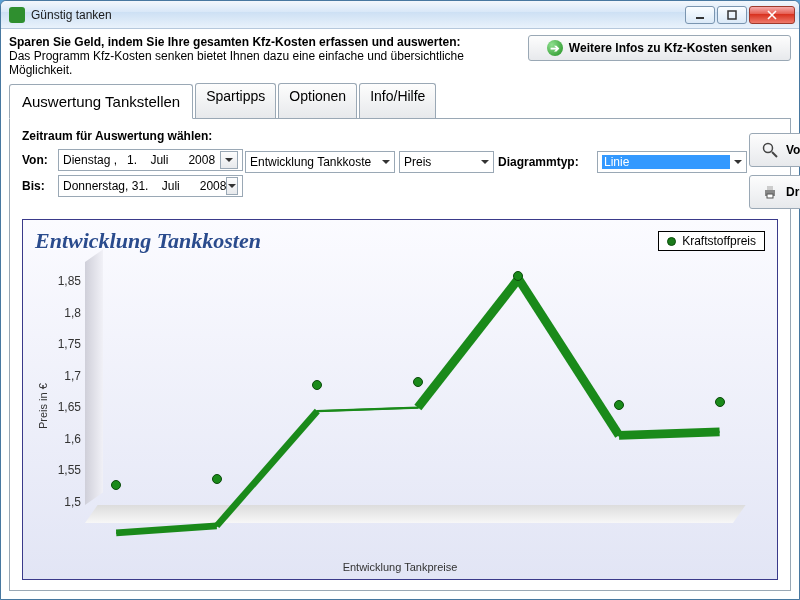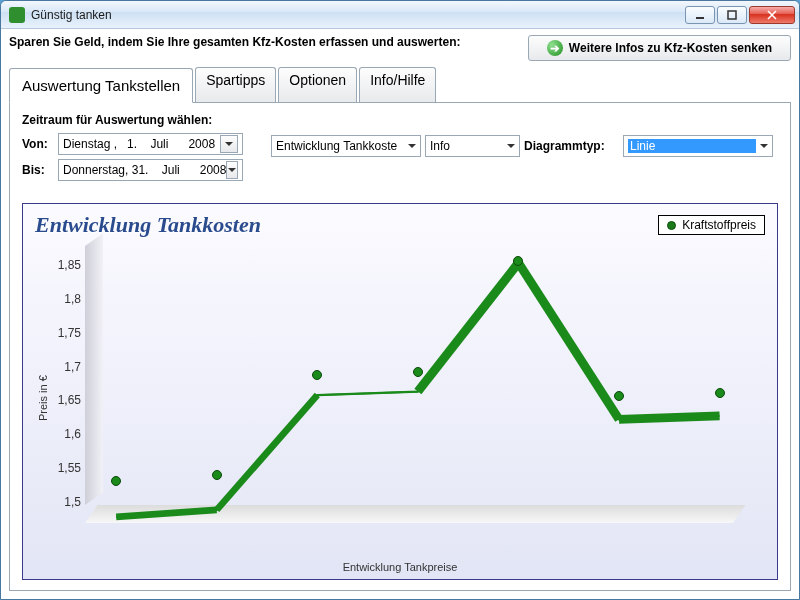--- a/index.html
+++ b/index.html
@@ -15,21 +15,21 @@
   .content { flex:1; padding:6px 8px 8px 8px; display:flex; flex-direction:column; }
   .topbar { display:flex; align-items:flex-start; gap:8px; margin-bottom:6px;}
   .topbar .msg { flex:1; }
   .topbar .msg .bold { font-weight:bold; }
   .infobtn { display:flex; align-items:center; gap:6px; height:26px; padding:0 18px; border:1px solid #9aa8b5; border-radius:3px; background:linear-gradient(#fdfdfd,#e7e9ec); font-weight:bold; cursor:default;}
   .infobtn .circ{width:16px;height:16px;border-radius:50%;background:radial-gradient(circle at 30% 30%,#8fe08f,#1f8f1f);display:flex;align-items:center;justify-content:center;color:#fff;font-weight:bold;font-size:11px;}
   .tabs { display:flex; border-bottom:1px solid #9aa8b5; }
   .tab { padding:4px 10px; border:1px solid #9aa8b5; border-bottom:none; background:linear-gradient(#fdfdfd,#e7e9ec); margin-right:2px; border-radius:3px 3px 0 0; font-size:14px; cursor:default;}
   .tab.active { background:#fff; border-bottom:1px solid #fff; position:relative; top:1px; font-size:15px; padding:8px 12px;}
   .panel { border:1px solid #9aa8b5; border-top:none; flex:1; padding:10px 12px; display:flex; flex-direction:column; }
-  .controls { display:flex; gap:28px; align-items:flex-start; margin-bottom:10px;}
+  .controls { display:flex; gap:2px; align-items:flex-start; margin-bottom:10px;}
   .range { }
   .range .hdr { font-weight:bold; margin-bottom:6px;}
   .range-row { display:flex; align-items:center; gap:6px; margin-bottom:4px;justify-content:center;}
   .range-row .lbl{ width:30px; font-weight:bold;}
   .date-field{ width:185px; height:22px; border:1px solid #9aa8b5; background:#fff; display:flex; align-items:center; padding:0 4px; gap:0; }
   .date-field span{ white-space:pre; }
   .date-drop{ width:18px;height:18px;border:1px solid #9aa8b5;display:flex;align-items:center;justify-content:center;margin-left:auto;background:linear-gradient(#fdfdfd,#e7e9ec);}
   .date-drop::after{content:"";border:4px solid transparent;border-top-color:#333;margin-top:3px;}
   .selects{ display:flex; gap:4px; margin-top:22px;}
   .sel-row{ display:flex; align-items:center; gap:4px;}
@@ -80,20 +80,21 @@
             <path d="M1 1 L9 9 M9 1 L1 9" stroke="#fff" stroke-width="1.6"></path>
           </svg>
         </div>
     </div>
   </div>
 
   <div class="content">
     <div class="topbar">
       <div class="msg">
         <div class="bold">Sparen Sie Geld, indem Sie Ihre gesamten Kfz-Kosten erfassen und auswerten:</div>
+        <div>Das Programm Kfz-Kosten senken bietet Ihnen dazu eine einfache und übersichtliche Möglichkeit.</div>
       </div>
       <div class="infobtn">
         <span class="circ">➔</span>
         <span>Weitere Infos zu Kfz-Kosten senken</span>
       </div>
     </div>
 
     <div class="tabs">
       <div class="tab active">Auswertung Tankstellen</div>
       <div class="tab">Spartipps</div>
@@ -120,21 +121,21 @@
             </div>
           </div>
         </div>
 
         <div class="selects">
           <div class="sel-row">
             <div class="combo" style="width:150px">
                 <span class="val">Entwicklung Tankkoste</span>
               </div>
             <div class="combo" style="width:95px">
-                <span class="val">Info</span>
+                <span class="val">Preis</span>
               </div>
           </div>
           <div class="sel-row">
             <div class="sel-lbl">Diagrammtyp:</div>
             <div class="combo sel" style="width:150px">
                 <span class="val">Linie</span>
               </div>
           </div>
         </div>
 

